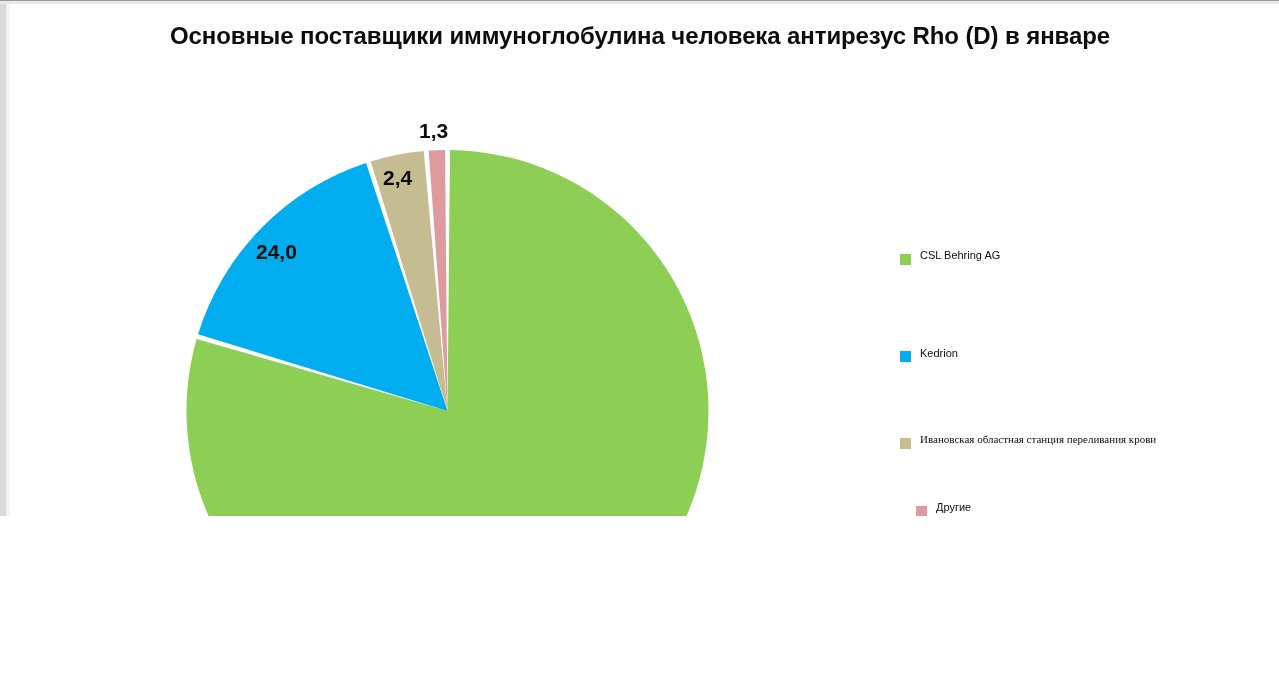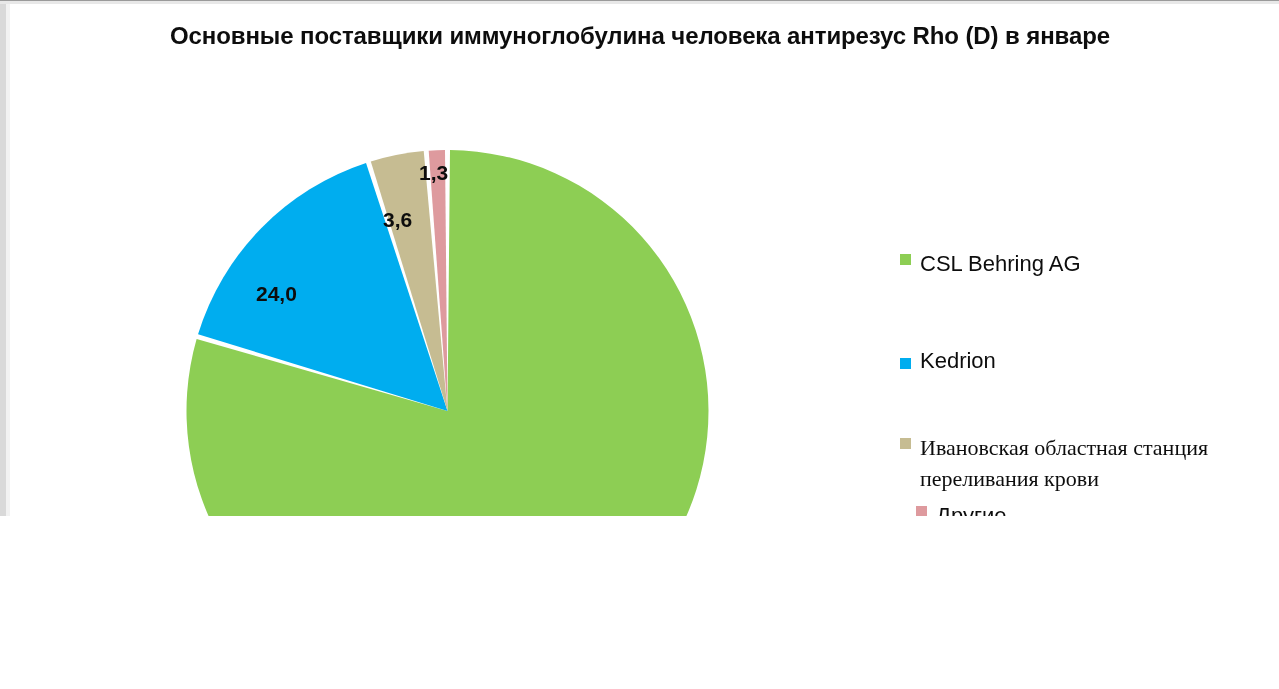--- a/index.html
+++ b/index.html
@@ -72,21 +72,20 @@
   }
 
   
   .data-label {
     position: absolute;
     font-size: 21px;
     font-weight: bold;
     color: #0d0d0d;
     white-space: nowrap;
     z-index: 20;
-    margin-top: 42px;
   }
   .label-green  { left: 567px; top: 578px; }
   .label-blue   { left: 256px; top: 240px; }
   .label-tan    { left: 383px; top: 166px; }
   .label-pink   { left: 419px; top: 119px; }
 
   
   .legend {
     position: absolute;
     left: 900px;
@@ -106,21 +105,21 @@
   .legend-item.i3 { top: 252px; padding-left: 16px; }
 
   .legend-swatch {
     width: 11px;
     height: 11px;
     flex: 0 0 11px;
     margin-top: 6px;
     margin-right: 9px;
   }
   .legend-label {
-    font-size: 22px;
+    font-size: 11px;
     line-height: 1.42;
     color: #0d0d0d;
     max-width: 310px;
   }
 </style>
 </head>
 <body>
 
 <div id="chart-root">
 
@@ -134,21 +133,21 @@
           <path d="M 447.5 411 L 450.01 150.01 A 261 261 0 1 1 196.62 339.01 Z" fill="#8DCE54"></path>
           <path d="M 447.5 411 L 198.05 334.21 A 261 261 0 0 1 366.02 163.04 Z" fill="#00ADEF"></path>
           <path d="M 447.5 411 L 370.80 161.52 A 261 261 0 0 1 423.71 151.09 Z" fill="#C6BC92"></path>
           <path d="M 447.5 411 L 428.70 150.68 A 261 261 0 0 1 444.99 150.01 Z" fill="#DE9A9E"></path>
         </g>
     </svg>
   </div>
 
   <div class="data-label label-green">66,3</div>
   <div class="data-label label-blue">24,0</div>
-  <div class="data-label label-tan">3,6</div>
+  <div class="data-label label-tan">2,4</div>
   <div class="data-label label-pink">1,3</div>
 
   <div class="legend">
 
     <div class="legend-item i0">
       <span class="legend-swatch" style="background: rgb(141, 206, 84);"></span>
       <span class="legend-label">CSL Behring AG</span>
     </div>
 
     <div class="legend-item i1">

